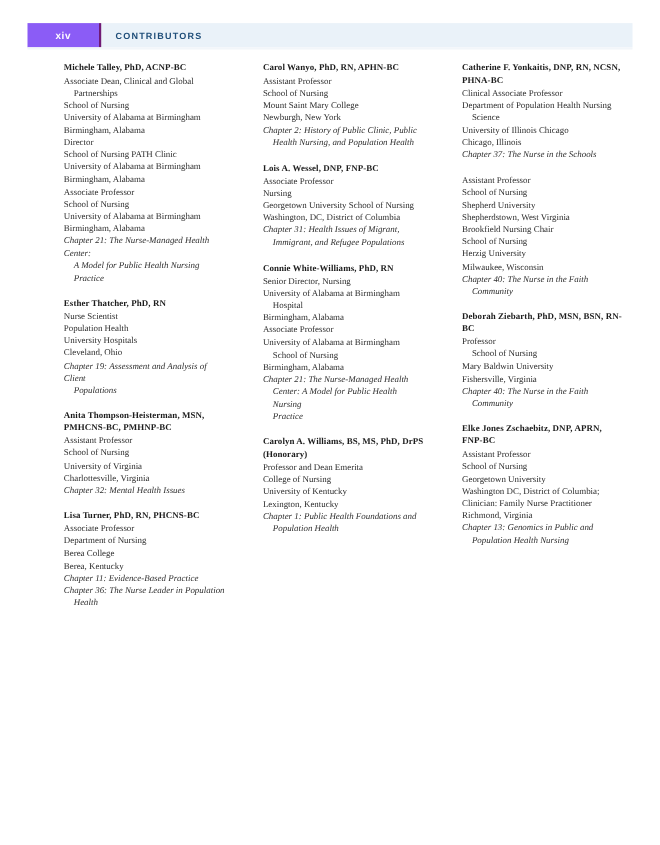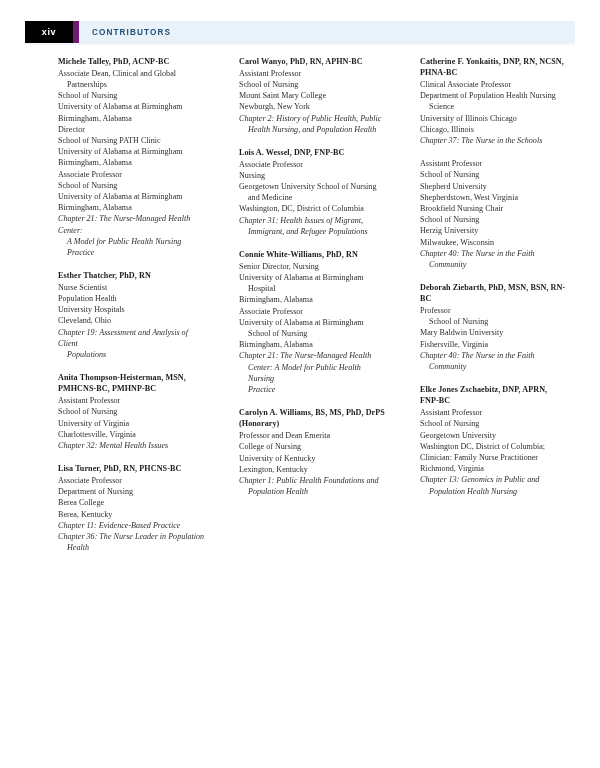--- a/index.html
+++ b/index.html
@@ -27,40 +27,40 @@
   .running-head {
     position: absolute;
     left: 25px;
     top: 21px;
     width: 550px;
     height: 22px;
     display: flex;
     align-items: stretch;
   }
   .folio-box {
-    width: 48px;
-    background: #000000;
+    width: 65px;
+    background: #8b5cf6;
     display: flex;
     align-items: center;
     justify-content: center;
   }
   .folio-text {
     color: #ffffff;
     font-family: "Liberation Sans", "DejaVu Sans", sans-serif;
     font-size: 9px;
     font-weight: bold;
     letter-spacing: 0.6px;
   }
   .head-band {
     flex: 1;
     background: #eaf2f9;
     display: flex;
     align-items: center;
     padding-left: 13px;
-    border-left: 6px solid #701a75;
+    border-left: 2px solid #701a75;
   }
   .head-title {
     color: #1f4e79;
     font-family: "Liberation Sans", "DejaVu Sans", sans-serif;
     font-size: 8.2px;
     font-weight: bold;
     letter-spacing: 1.1px;
   }
   .head-rule {
     position: absolute;
@@ -186,29 +186,28 @@
           <div class="chapter-line indent">Health</div>
         </div>
       </div>
       <div class="column">
         <div class="entry">
           <div class="entry-name">Carol Wanyo, PhD, RN, APHN-BC</div>
           <div class="aff-line">Assistant Professor</div>
           <div class="aff-line">School of Nursing</div>
           <div class="aff-line">Mount Saint Mary College</div>
           <div class="aff-line">Newburgh, New York</div>
-          <div class="chapter-line">Chapter 2: History of Public Health, Public</div>
+          <div class="chapter-line">Chapter 2: History of Public Clinic, Public</div>
           <div class="chapter-line indent">Health Nursing, and Population Health</div>
         </div>
         <div class="entry">
           <div class="entry-name">Lois A. Wessel, DNP, FNP-BC</div>
           <div class="aff-line">Associate Professor</div>
           <div class="aff-line">Nursing</div>
           <div class="aff-line">Georgetown University School of Nursing</div>
-          <div class="aff-line indent">and Medicine</div>
           <div class="aff-line">Washington, DC, District of Columbia</div>
           <div class="chapter-line">Chapter 31: Health Issues of Migrant,</div>
           <div class="chapter-line indent">Immigrant, and Refugee Populations</div>
         </div>
         <div class="entry">
           <div class="entry-name">Connie White-Williams, PhD, RN</div>
           <div class="aff-line">Senior Director, Nursing</div>
           <div class="aff-line">University of Alabama at Birmingham</div>
           <div class="aff-line indent">Hospital</div>
           <div class="aff-line">Birmingham, Alabama</div>

